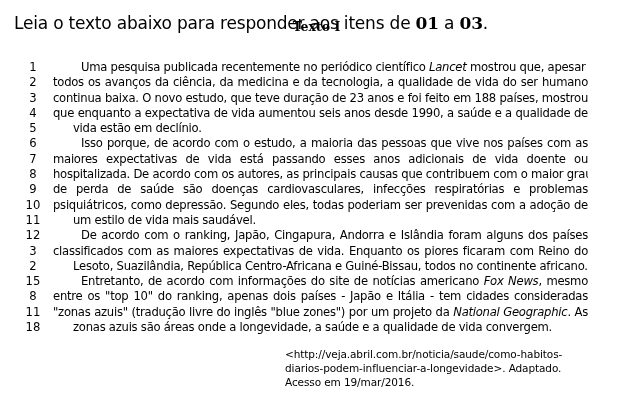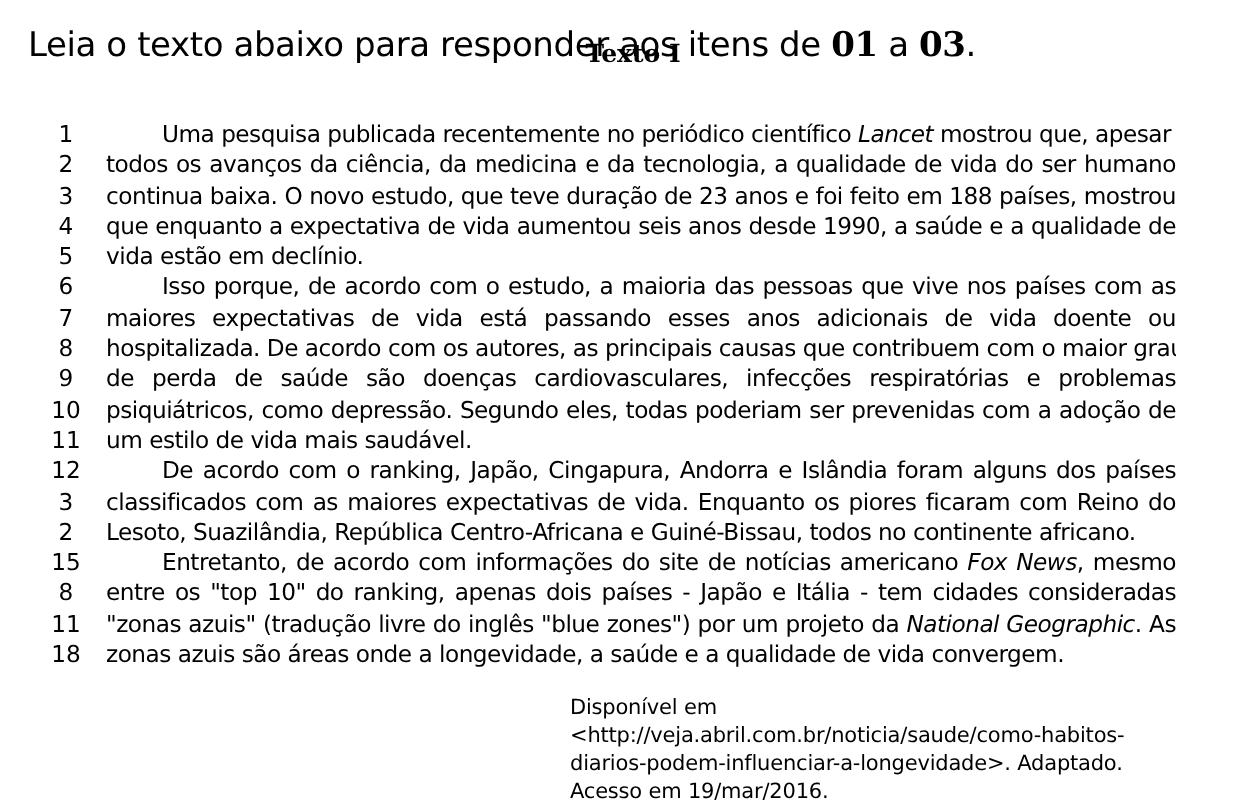--- a/index.html
+++ b/index.html
@@ -20,21 +20,21 @@
   }
   .lines { position: absolute; left: 0; top: 60px; width: 617px; }
   .line { position: relative; height: 15.3px; line-height: 15.3px; white-space: nowrap; }
   .ln {
     position: absolute; left: 24px; width: 18px; text-align: center; font-size: 11.6px;
   }
   .lt {
     position: absolute; left: 53px; width: 535px; text-align: justify; text-align-last: justify;
     letter-spacing: -0.25px; font-size: 11.6px; overflow: hidden; white-space: nowrap;
   }
-  .lt.last { text-align-last: left; }
+  .lt.last { text-align-last: left; margin-left: 20px; }
   .lt.indent { padding-left: 28px; box-sizing: border-box; }
   i { }
   .source {
     position: absolute; left: 285px; top: 347px; font-size: 10.5px; line-height: 14px;
     letter-spacing: -0.1px;
   }
 </style>
 </head>
 <body>
 
@@ -111,17 +111,16 @@
       <span class="ln">11</span>
       <span class="lt"><span>"zonas azuis" (tradução livre do inglês "blue zones") por um projeto da </span><i>National Geographic</i><span>. As</span></span>
     </div>
     <div class="line">
       <span class="ln">18</span>
       <span class="lt last"><span>zonas azuis são áreas onde a longevidade, a saúde e a qualidade de vida convergem.</span></span>
     </div>
   </div>
 
 <div class="source">
-  <div>Disponível em</div>
   <div>&lt;http://veja.abril.com.br/noticia/saude/como-habitos-</div>
   <div>diarios-podem-influenciar-a-longevidade&gt;. Adaptado.</div>
   <div>Acesso em 19/mar/2016.</div>
 </div>
 
 </body></html>

